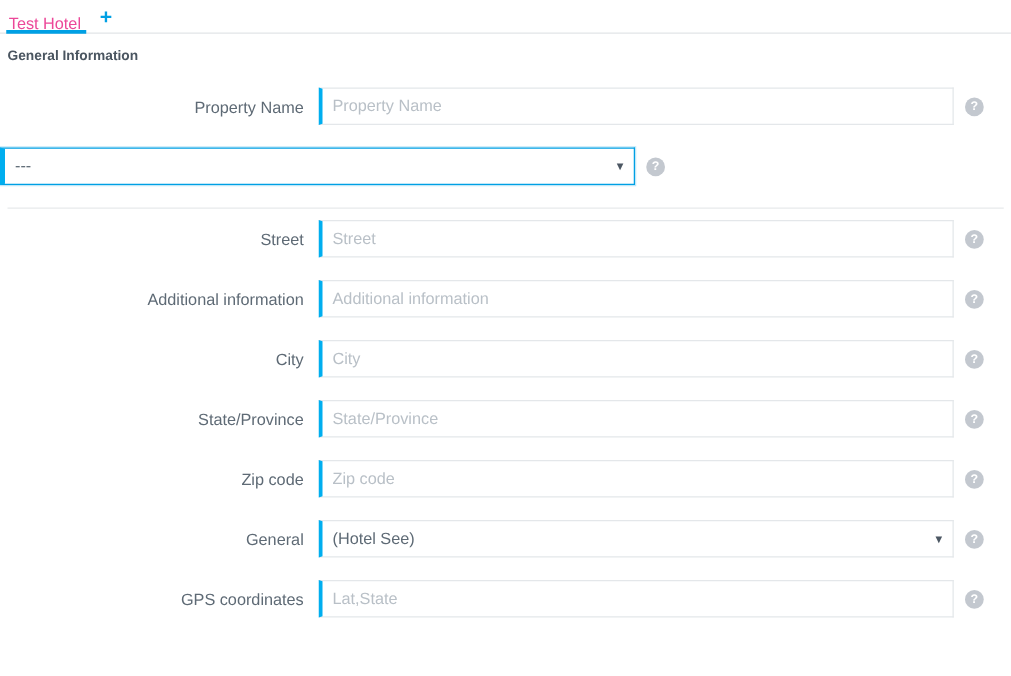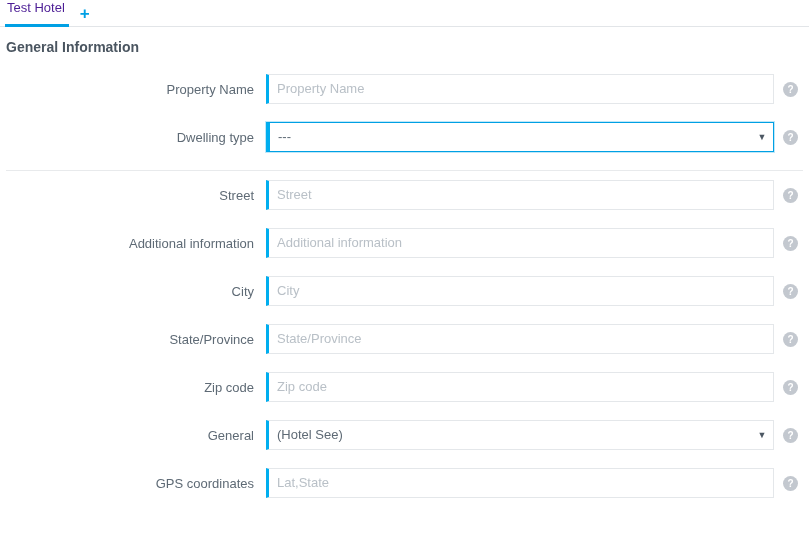--- a/index.html
+++ b/index.html
@@ -22,25 +22,25 @@
     height: 27px;
     border-bottom: 1px solid #e2e5e8;
     padding-left: 5px;
     box-sizing: border-box;
     display: flex;
     align-items: flex-start;
   }
   .tab {
     position: relative;
     display: flex;
-    align-items: flex-start;
+    align-items: flex-end;
     height: 26px;
     padding: 0 4px 0 2px;
     font-size: 13px;
-    color: #4c1d95;
+    color: #ec4899;
     font-weight: normal;
     cursor: pointer;
     white-space: nowrap;
   }
   .tab.active::after {
     content: "";
     position: absolute;
     left: 0;
     right: 0;
     bottom: -1px;
@@ -63,37 +63,36 @@
   }
 
   
   .content {
     padding: 0;
   }
   .section {
     padding: 0;
   }
   .section-title {
-    font-size: 14px;
+    font-size: 11px;
     font-weight: bold;
     color: #4a5560;
     padding: 12px 0 10px 6px;
   }
   .divider {
     height: 1px;
     background: #e8eaec;
     margin: 9px 6px 0 6px;
   }
 
   
   .row {
     display: flex;
     align-items: center;
     height: 48px;
-    justify-content: center;
   }
   .row-label {
     width: 255px;
     flex: 0 0 255px;
     text-align: right;
     padding-right: 12px;
     box-sizing: border-box;
     font-size: 13px;
     color: #5e6a75;
     white-space: nowrap;
@@ -185,21 +184,20 @@
       <div class="row-label">Property Name</div>
       <div class="field">
         <div class="field-text placeholder">Property Name</div>
       </div>
       <div class="help-wrap">
         <div class="help-icon">?</div>
       </div>
     </div>
 
     <div class="row">
-      <div class="row-label">Dwelling type</div>
       <div class="field focused">
         <div class="field-text">---</div>
         <div class="caret">▼</div>
       </div>
       <div class="help-wrap">
         <div class="help-icon">?</div>
       </div>
     </div>
   </div>
 

